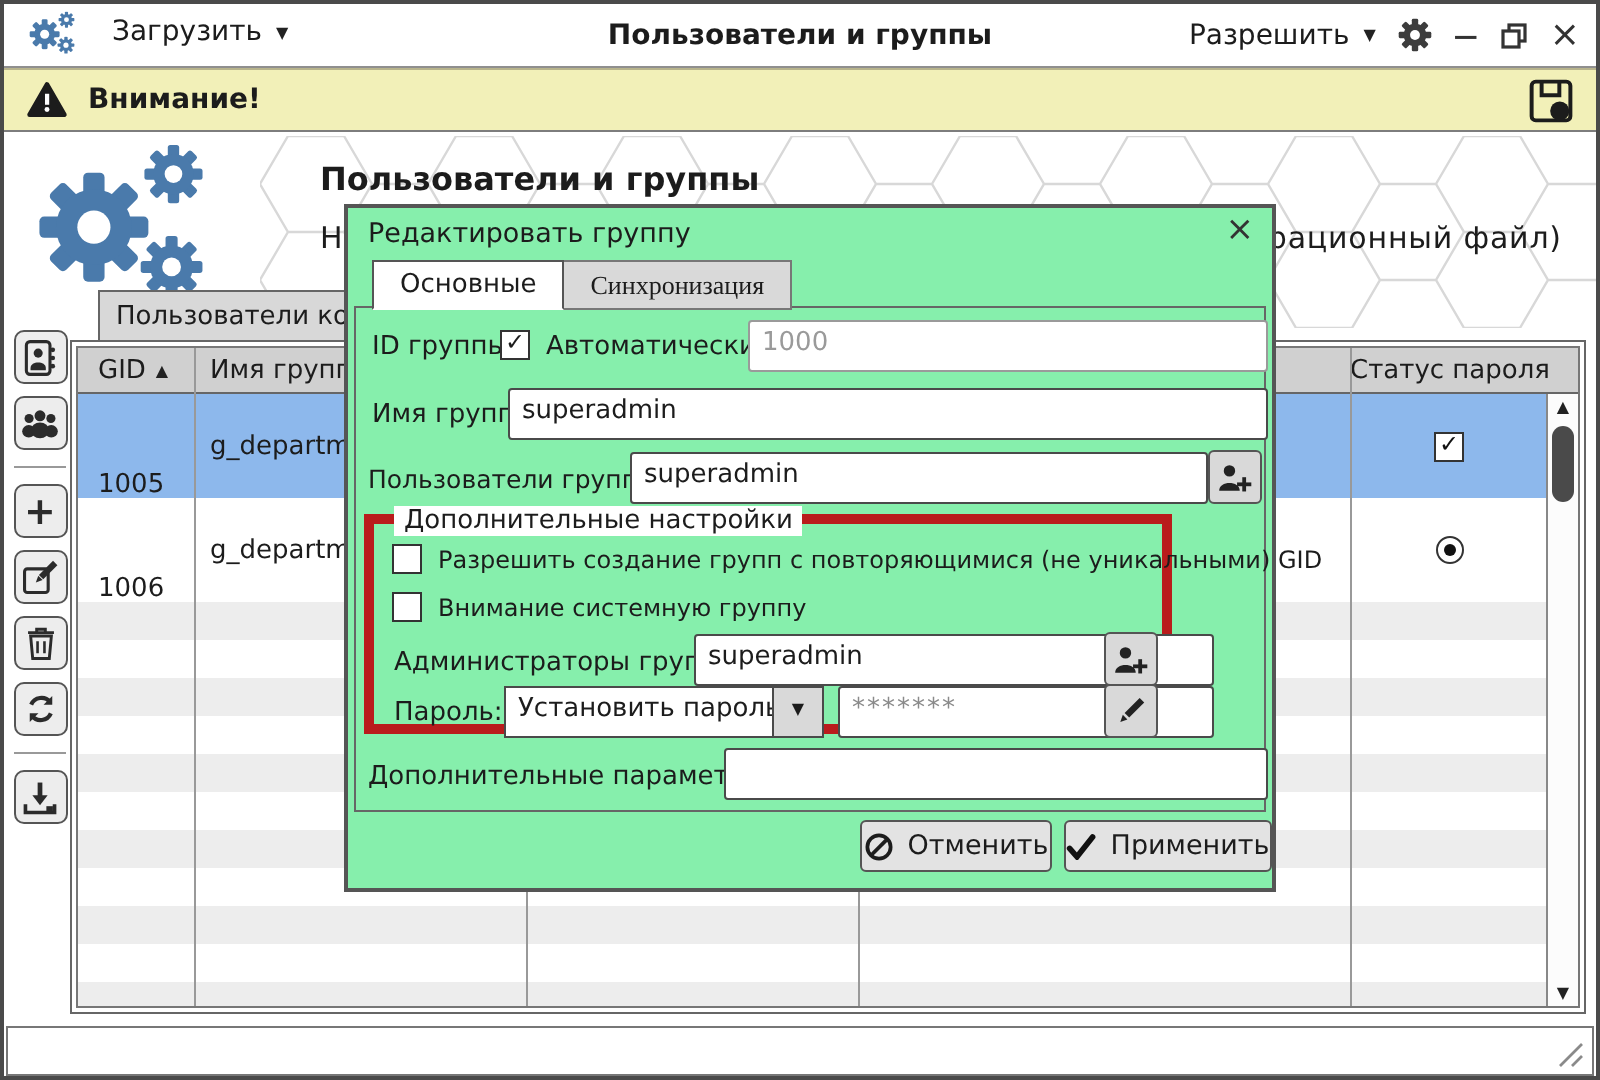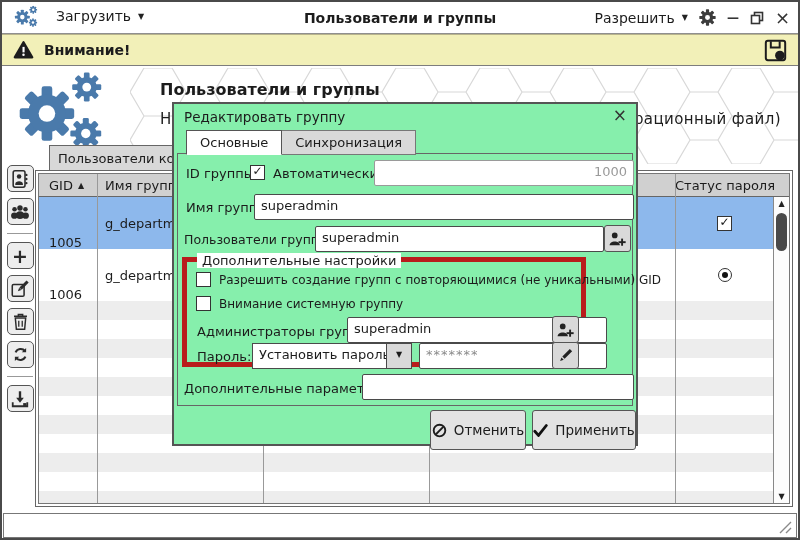--- a/index.html
+++ b/index.html
@@ -73,39 +73,39 @@
   .grip{position:absolute;right:4px;bottom:3px;}
 
   
   .dialog{left:170px;top:100px;width:466px;height:344px;background:#86efac;border:2px solid #555;z-index:10;box-sizing:border-box;}
   .dlg-title{position:absolute;left:10px;top:5px;font-size:13.5px;}
   .dlg-close{position:absolute;right:9px;top:1px;font-size:17px;color:#333;cursor:pointer;}
   .dlg-tabs{position:absolute;left:12px;top:26px;display:flex;z-index:2;}
   .dtab{height:23px;line-height:23px;padding:0 13px;font-size:13px;border:1px solid #777;background:#d9d9d9;
     box-sizing:content-box;cursor:pointer;}
   .dtab.active{background:#fff;border:1px solid #555;border-bottom:1px solid #fff;margin-bottom:-1px;z-index:3;position:relative;}
-  .dtab.inactive{margin-left:-1px;}
+  .dtab.inactive{margin-left:-1px;font-family:Liberation Serif, serif;}
   .cbox{position:absolute;left:3px;right:3px;top:49px;height:251px;border:1px solid #666;}
   .lbl{position:absolute;font-size:13px;white-space:nowrap;}
   .input{position:absolute;border:1.5px solid #4a4a4a;border-radius:2px;background:#fff;font-size:13px;
     line-height:22px;padding:0 6px;box-sizing:border-box;height:26px;white-space:nowrap;overflow:hidden;}
-  .input.disabled{border-color:#9a9a9a;color:#9a9a9a;text-align:right;}
+  .input.disabled{border-color:#9a9a9a;color:#9a9a9a;}
   .input.pw{color:#8a8a8a;letter-spacing:1px;}
   .sq-btn{position:absolute;width:27px;height:27px;border:1.5px solid #555;border-radius:3px;background:#d9d9d9;
     display:flex;align-items:center;justify-content:center;box-sizing:border-box;cursor:pointer;}
   .dfieldset{position:absolute;left:8px;top:153px;width:404px;height:110px;border:5px solid #b91c1c;box-sizing:border-box;}
   .legend{position:absolute;top:-9px;left:10px;background:#fff;padding:0 5px;font-size:13px;white-space:nowrap;}
   .fs-lbl{position:absolute;font-size:12px;white-space:nowrap;}
   .cb{position:absolute;width:15px;height:15px;border:1.5px solid #333;background:#fff;box-sizing:border-box;
     font-size:12px;line-height:11px;text-align:center;font-weight:bold;}
   .select{position:absolute;border:1.5px solid #4a4a4a;height:26px;box-sizing:border-box;font-size:13px;
     line-height:22px;padding:0 28px 0 6px;background:#fff;white-space:nowrap;cursor:pointer;}
   .select .dd{position:absolute;right:0;top:0;bottom:0;width:24px;background:#d9d9d9;border-left:1.5px solid #4a4a4a;
     text-align:center;font-size:8px;line-height:22px;}
-  .dlg-btn{position:absolute;height:40px;border:1.5px solid #555;border-radius:3px;background:#e3e3e3;
+  .dlg-btn{position:absolute;height:26px;border:1.5px solid #555;border-radius:3px;background:#e3e3e3;
     display:flex;align-items:center;justify-content:center;gap:7px;font-size:13.5px;box-sizing:border-box;cursor:pointer;}
 </style>
 </head>
 <body>
 
 <div class="window">
 
   <svg width="0" height="0" style="position:absolute">
     <defs>
       <symbol id="gear" viewBox="-24 -24 48 48">

